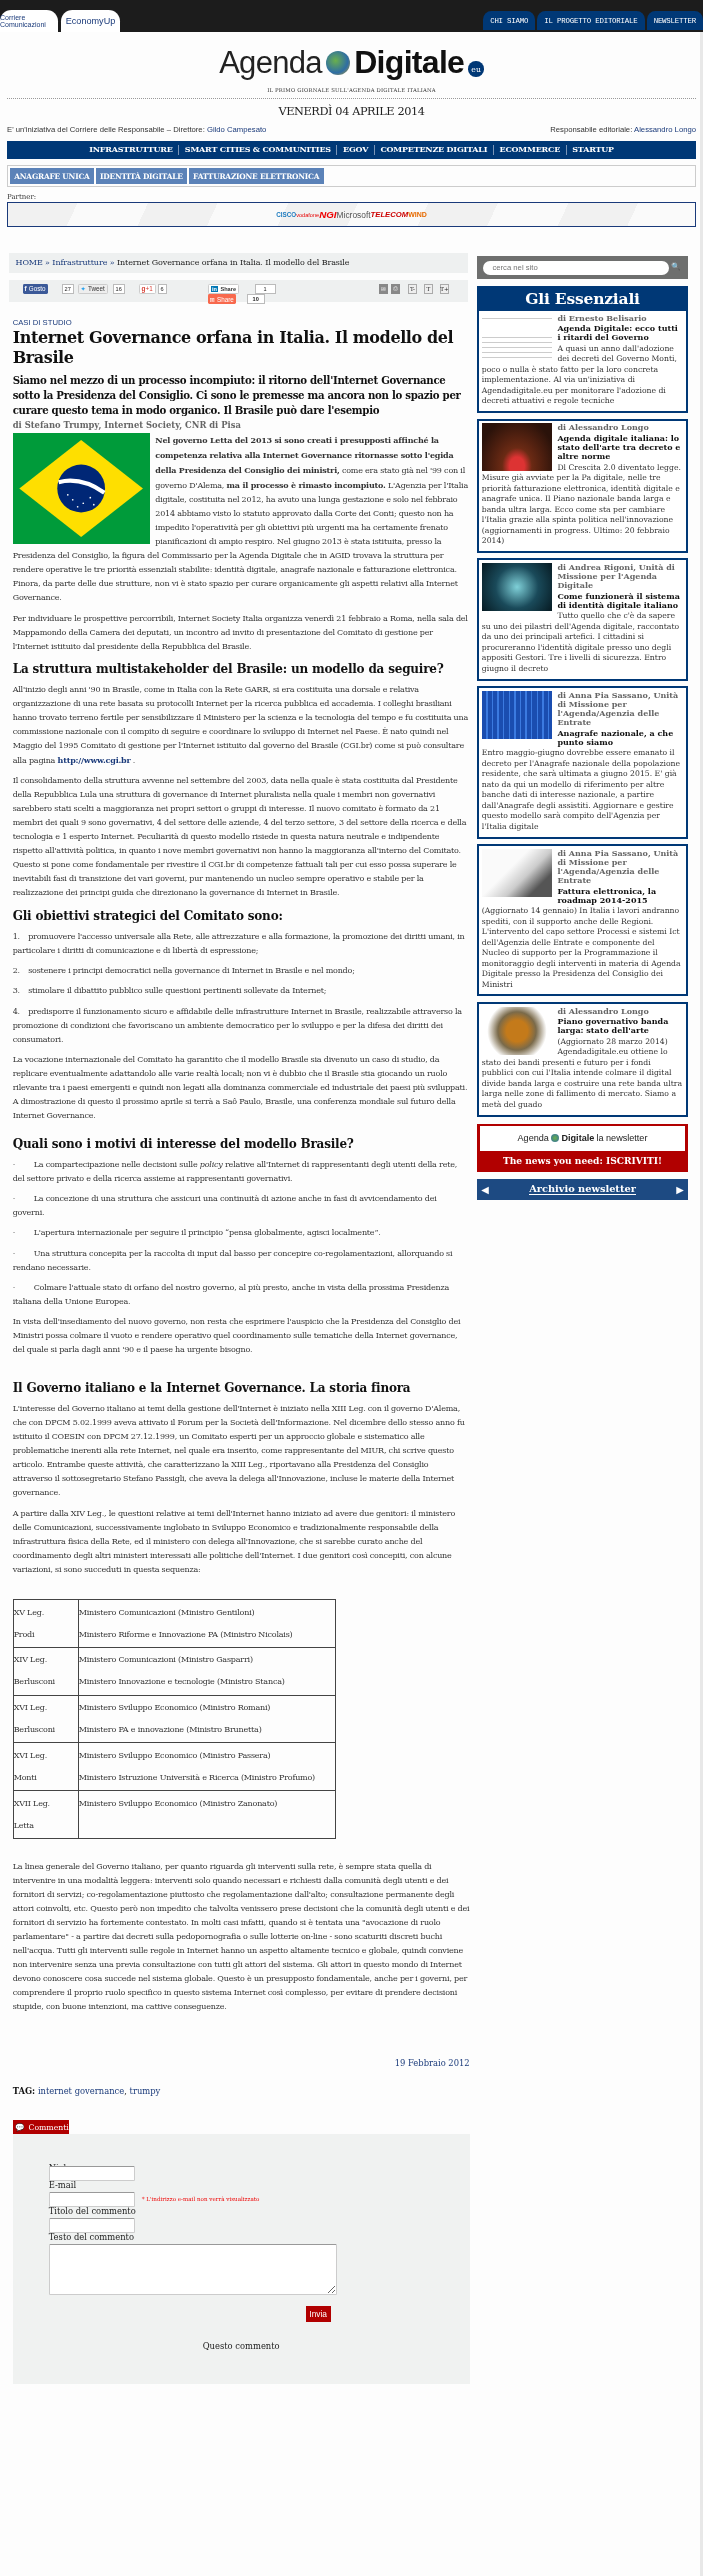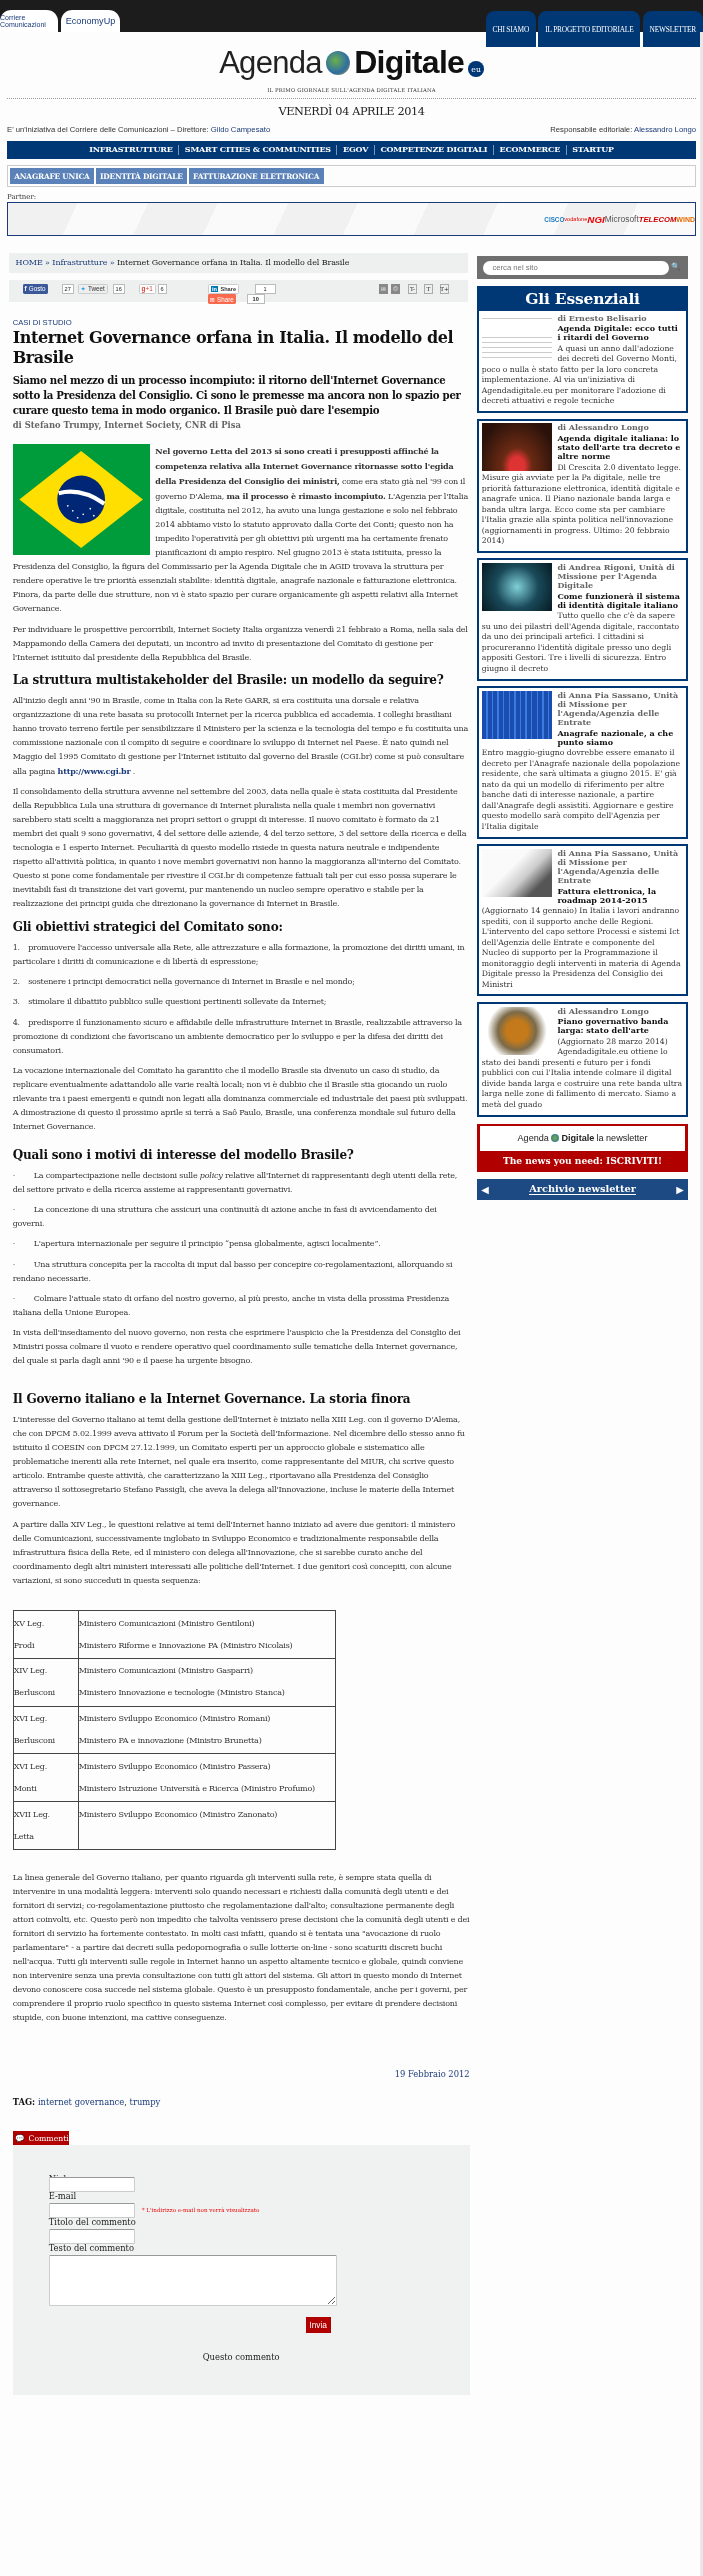--- a/index.html
+++ b/index.html
@@ -3,37 +3,37 @@
 <meta charset="utf-8">
 <style>
 *{box-sizing:border-box;margin:0;padding:0}
 body{width:703px;height:2576px;background:#fdfdfd;font-family:"DejaVu Serif",serif;color:#222;position:relative;overflow:hidden}
 a{color:#1a3a7a;text-decoration:none}
 .topbar{height:32px;background:#1c1c1c;position:relative}
 .site-tab{position:absolute;top:9.8px;height:22.5px;background:#fff;border-radius:11.3px 11.3px 0 0;font-family:"Liberation Sans",sans-serif;font-size:7px;display:flex;align-items:center;justify-content:center}
 .site-tab.t1{left:0;width:58px}
 .site-tab.t2{left:61px;width:59px;font-size:9.1px}
 .top-nav{position:absolute;top:11.3px;right:0;display:flex;gap:2.1px}
-.top-nav a{background:#003876;color:#fff;font-family:Liberation Serif, serif;font-size:7.4px;height:36px;display:flex;align-items:center;padding:0 7px;border-radius:8.4px 8.4px 0 0;font-stretch:condensed;letter-spacing:-0.2px}
+.top-nav a{background:#003876;color:#fff;font-family:Liberation Mono, monospace;font-size:7.4px;height:19px;display:flex;align-items:center;padding:0 7px;border-radius:8.4px 8.4px 0 0;font-stretch:condensed;letter-spacing:-0.2px}
 .logo{text-align:center;margin-top:9.8px;height:42px;display:flex;align-items:center;justify-content:center;gap:4.2px}
 .logo .a{font-family:"Liberation Sans",sans-serif;font-size:31px;color:#222;letter-spacing:-0.7px}
 .logo .d{font-family:"Liberation Sans",sans-serif;font-size:32px;font-weight:bold;color:#111;letter-spacing:-0.7px}
 .logo .globe{width:24px;height:24px;border-radius:50%;background:radial-gradient(circle at 40% 40%,#6ab04c,#2e6da4 60%,#c9a227);display:inline-block}
 .logo .eu{width:15.5px;height:15.5px;border-radius:50%;background:#003876;color:#fff;font-size:7.7px;display:inline-flex;align-items:center;justify-content:center;margin-top:12.7px}
 .tagline{text-align:center;font-size:5.3px;letter-spacing:0.2px;color:#333;margin-top:2.8px}
 .dots{border-bottom:0.7px dotted #999;margin:5.6px 7px 0 7px}
 .date{text-align:center;font-size:11.3px;margin-top:5.6px;letter-spacing:-0.4px;color:#222}
 .info-row{display:flex;justify-content:space-between;padding:0 7px;font-family:"Liberation Sans",sans-serif;font-size:7.7px;margin-top:7.7px;color:#333}
 .main-nav{margin:7px 7px 0 7px;background:#003876;height:17.6px;display:flex;align-items:center;justify-content:center}
 .main-nav a{color:#fff;font-size:8px;font-weight:bold;padding:0 5.6px;border-left:0.7px solid #7a95b8;letter-spacing:-0.2px;line-height:9.8px}
 .main-nav a:first-child{border-left:none}
 .sub-nav{margin:6.3px 7px 0 7px;border:0.7px solid #ccc;height:22px;padding:2.1px;display:flex;gap:2.1px}
 .sub-nav a{background:#5b82b8;color:#fff;font-size:7.4px;font-weight:bold;padding:0 4.2px;display:flex;align-items:center;letter-spacing:-0.2px}
 .partner-label{margin:5.6px 7px 0 7px;font-size:7px;color:#333}
-.partners{margin:1.4px 7px 0 7px;border:0.7px solid #1a3a7a;height:34px;background:repeating-linear-gradient(115deg,#f1f1f1 0 63px,#fafafa 63px 127px);display:flex;justify-content:flex-end;align-items:center;font-family:"Liberation Sans",sans-serif;font-size:7.7px}
+.partners{margin:1.4px 7px 0 7px;border:0.7px solid #1a3a7a;height:25px;background:repeating-linear-gradient(115deg,#f1f1f1 0 63px,#fafafa 63px 127px);display:flex;justify-content:center;align-items:center;font-family:"Liberation Sans",sans-serif;font-size:7.7px}
 .p-cisco{color:#1c7bbf;font-weight:bold;font-size:6.3px}
 .p-voda{color:#e60000;font-size:5.6px}
 .p-ngi{color:#e00;font-weight:bold;font-style:italic;font-size:9.8px}
 .p-ms{color:#555;font-size:8.4px}
 .p-tel{color:#c00;font-weight:bold;font-style:italic;font-size:7.7px}
 .p-wind{color:#e66a00;font-weight:bold;font-size:7px}
 .content{position:absolute;top:253px;left:12.7px;width:457px}
 .sidebar{position:absolute;top:256px;left:477px;width:211px}
 .breadcrumb{background:#eef0f0;height:19.7px;display:flex;align-items:center;padding-left:7px;font-size:8px;color:#1a3a7a;letter-spacing:-0.1px;width:459px;margin-left:-4.2px}
 .share-bar{background:#eef0f0;height:22.5px;margin-top:7px;width:459px;margin-left:-4.2px;position:relative;font-family:"Liberation Sans",sans-serif;font-size:6.3px}
@@ -41,21 +41,21 @@
 .cnt{position:absolute;top:4.2px;height:9.8px;border:0.7px solid #bbb;background:#fff;display:flex;align-items:center;padding:0 2.1px;font-size:5.6px}
 .tsize{position:absolute;top:4.2px;width:9.8px;height:9.8px;border:0.7px solid #aaa;background:#eee;font-size:5.6px;display:flex;align-items:center;justify-content:center;font-family:"DejaVu Serif",serif}
 .category{font-family:"Liberation Sans",sans-serif;font-size:7.7px;color:#1a3a7a;margin-top:15.5px}
 h1{font-size:16px;line-height:20.4px;margin-top:1.4px;letter-spacing:-0.4px;color:#111}
 .subtitle{font-size:10.2px;font-weight:bold;line-height:14.8px;margin-top:4.2px;letter-spacing:-0.3px;color:#111}
 .author{font-size:8.4px;font-weight:bold;color:#666;margin-top:2.8px}
 .article{font-size:8px;line-height:14px;color:#333;letter-spacing:-0.2px}
 .article p{margin-bottom:6.3px}
 .flag{float:left;width:137px;height:111px;background:#009b3a;position:relative;margin:0 5.6px 0 0}
 .flag .diamond{position:absolute;left:0;top:0;width:100%;height:100%}
-.first-p{margin-top:14px}
+.first-p{margin-top:3px}
 .article h3{font-size:12px;font-weight:bold;color:#111;margin:8.4px 0 7px;letter-spacing:-0.2px}
 .bullet-dot{display:inline-block;width:21px}
 .num{display:inline-block;width:15.5px}
 table.gov{border-collapse:collapse;width:323px;margin-top:22.5px;font-size:8px;color:#333}
 table.gov td{border:0.7px solid #444;vertical-align:top;padding:1.4px 0;line-height:22px}
 table.gov td:first-child{width:65px}
 .date-right{text-align:right;color:#1a3a7a;font-size:8.4px;margin-top:44px}
 .tags{font-size:8.4px;margin-top:18.3px;color:#111}
 .tags b{font-weight:bold}
 .comments-tab{margin-top:24px;background:#b10000;color:#fff;width:56px;height:13.4px;font-size:7.7px;display:flex;align-items:center;padding-left:2.8px;gap:3.5px;position:relative}
@@ -100,21 +100,21 @@
 <div class="logo">
   <span class="a">Agenda</span>
   <span class="globe"></span>
   <span class="d">Digitale</span>
   <span class="eu">eu</span>
 </div>
 <div class="tagline">IL PRIMO GIORNALE SULL'AGENDA DIGITALE ITALIANA</div>
 <div class="dots"></div>
 <div class="date">VENERDÌ 04 APRILE 2014</div>
 <div class="info-row">
-  <span><span>E' un'iniziativa del Corriere delle Comunicazioni – Direttore:</span> <a>Gildo Campesato</a></span>
+  <span><span>E' un'iniziativa del Corriere delle Responsabile – Direttore:</span> <a>Gildo Campesato</a></span>
   <span><span>Responsabile editoriale:</span> <a>Alessandro Longo</a></span>
 </div>
 
 <nav class="main-nav">
   <a>INFRASTRUTTURE</a>
   <a>SMART CITIES &amp; COMMUNITIES</a>
   <a>EGOV</a>
   <a>COMPETENZE DIGITALI</a>
   <a>ECOMMERCE</a>
   <a>STARTUP</a>

